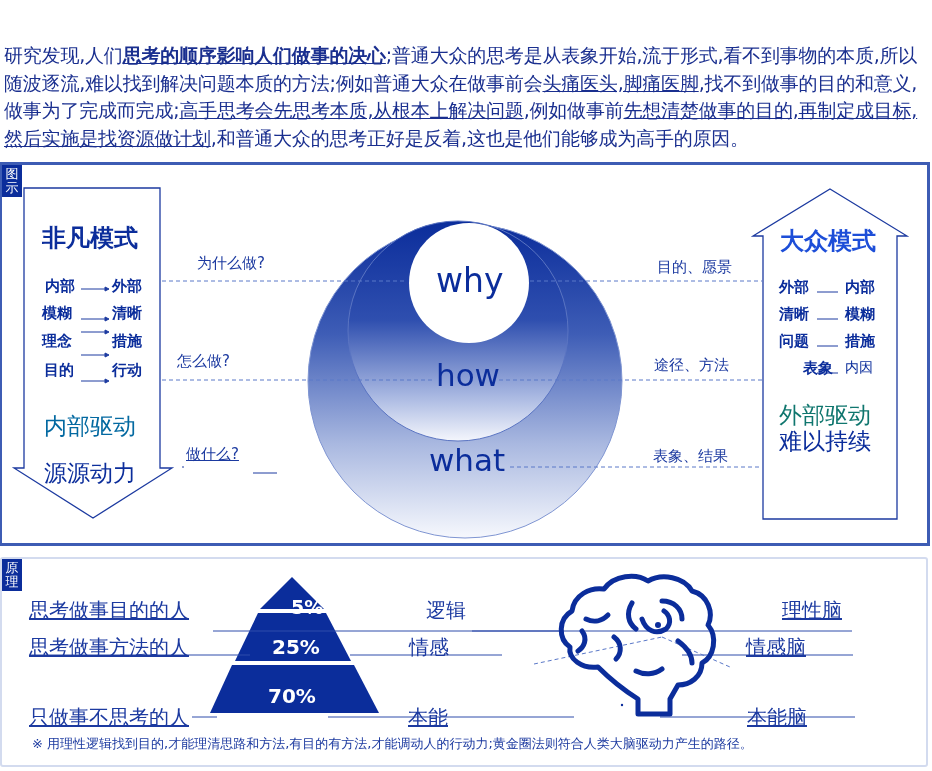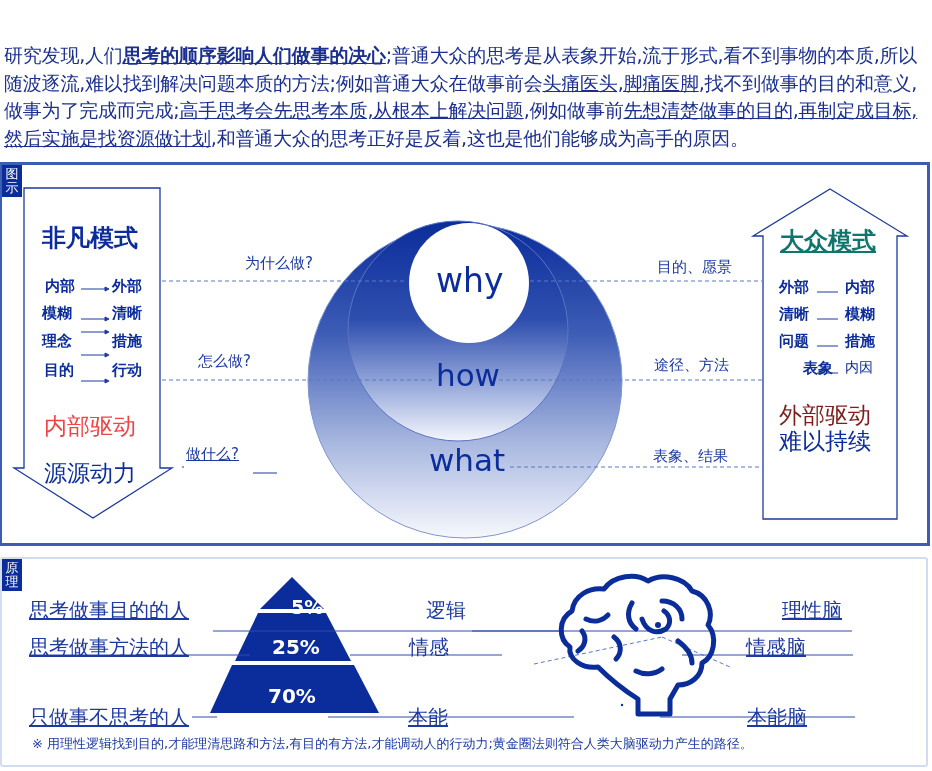--- a/index.html
+++ b/index.html
@@ -94,45 +94,45 @@
 
   <div class="t" style="left:40px;top:57px;font-size:24px;font-weight:bold;color:#0b2d9b;">非凡模式</div>
   <div class="t" style="left:43px;top:112px;font-size:15px;font-weight:bold;color:#0b2d9b;">内部</div>
   <div class="t" style="left:110px;top:112px;font-size:15px;font-weight:bold;color:#0b2d9b;">外部</div>
   <div class="t" style="left:40px;top:139px;font-size:15px;font-weight:bold;color:#0b2d9b;">模糊</div>
   <div class="t" style="left:110px;top:139px;font-size:15px;font-weight:bold;color:#0b2d9b;">清晰</div>
   <div class="t" style="left:40px;top:167px;font-size:15px;font-weight:bold;color:#0b2d9b;">理念</div>
   <div class="t" style="left:110px;top:167px;font-size:15px;font-weight:bold;color:#0b2d9b;">措施</div>
   <div class="t" style="left:42px;top:196px;font-size:15px;font-weight:bold;color:#0b2d9b;">目的</div>
   <div class="t" style="left:110px;top:196px;font-size:15px;font-weight:bold;color:#0b2d9b;">行动</div>
-  <div class="t" style="left:42px;top:246px;font-size:23px;color:#ef4444;">内部驱动</div>
+  <div class="t" style="left:42px;top:246px;font-size:23px;color:#0369a1;">内部驱动</div>
   <div class="t" style="left:42px;top:293px;font-size:23px;color:#0b2d9b;">源源动力</div>
 
-  <div class="t" style="left:195px;top:89px;font-size:15px;color:#1c3aa0;margin-left:48px;">为什么做?</div>
-  <div class="t" style="left:196px;top:187px;font-size:15px;color:#1c3aa0;">怎么做?</div>
+  <div class="t" style="left:195px;top:89px;font-size:15px;color:#1c3aa0;">为什么做?</div>
+  <div class="t" style="left:175px;top:187px;font-size:15px;color:#1c3aa0;">怎么做?</div>
   <div class="t" style="left:184px;top:280px;font-size:15px;color:#1c3aa0;text-decoration:underline;">做什么?</div>
 
   <div class="t" style="left:434px;top:96px;font-size:33px;color:#0b2d9b;">why</div>
   <div class="t" style="left:434px;top:192px;font-size:31px;color:#0b2d9b;">how</div>
   <div class="t" style="left:427px;top:277px;font-size:31px;color:#0b2d9b;">what</div>
 
   <div class="t" style="left:655px;top:93px;font-size:15px;color:#1c3aa0;">目的、愿景</div>
   <div class="t" style="left:652px;top:191px;font-size:15px;color:#1c3aa0;">途径、方法</div>
   <div class="t" style="left:651px;top:282px;font-size:15px;color:#1c3aa0;">表象、结果</div>
 
-  <div class="t" style="left:778px;top:60px;font-size:24px;font-weight:bold;color:#0f766e;text-decoration:underline;">大众模式</div>
+  <div class="t" style="left:778px;top:60px;font-size:24px;font-weight:bold;color:#1d4ed8;">大众模式</div>
   <div class="t" style="left:777px;top:113px;font-size:15px;font-weight:bold;color:#0b2d9b;">外部</div>
   <div class="t" style="left:843px;top:113px;font-size:15px;font-weight:bold;color:#0b2d9b;">内部</div>
   <div class="t" style="left:777px;top:140px;font-size:15px;font-weight:bold;color:#0b2d9b;">清晰</div>
   <div class="t" style="left:843px;top:140px;font-size:15px;font-weight:bold;color:#0b2d9b;">模糊</div>
   <div class="t" style="left:777px;top:167px;font-size:15px;font-weight:bold;color:#0b2d9b;">问题</div>
   <div class="t" style="left:843px;top:167px;font-size:15px;font-weight:bold;color:#0b2d9b;">措施</div>
   <div class="t" style="left:777px;top:194px;font-size:15px;font-weight:bold;color:#0b2d9b;margin-left:24px;">表象</div>
   <div class="t" style="left:843px;top:194px;font-size:14px;font-weight:normal;color:#0b2d9b;">内因</div>
-  <div class="t" style="left:777px;top:237px;font-size:23px;color:#7f1d1d;line-height:26px;">外部驱动</div>
+  <div class="t" style="left:777px;top:237px;font-size:23px;color:#0f766e;line-height:26px;">外部驱动</div>
   <div class="t" style="left:777px;top:263px;font-size:23px;color:#0b2d9b;line-height:26px;">难以持续</div>
 </div>
 
 <div class="panel2">
   <svg width="924" height="206" viewBox="0 0 924 206">
 
     <g fill="#0b2d9b">
       <polygon points="290,18 322,50 258,50"></polygon>
       <polygon points="256,54 324,54 349,102 233,102"></polygon>
       <polygon points="230,106 352,106 377,154 208,154"></polygon>

